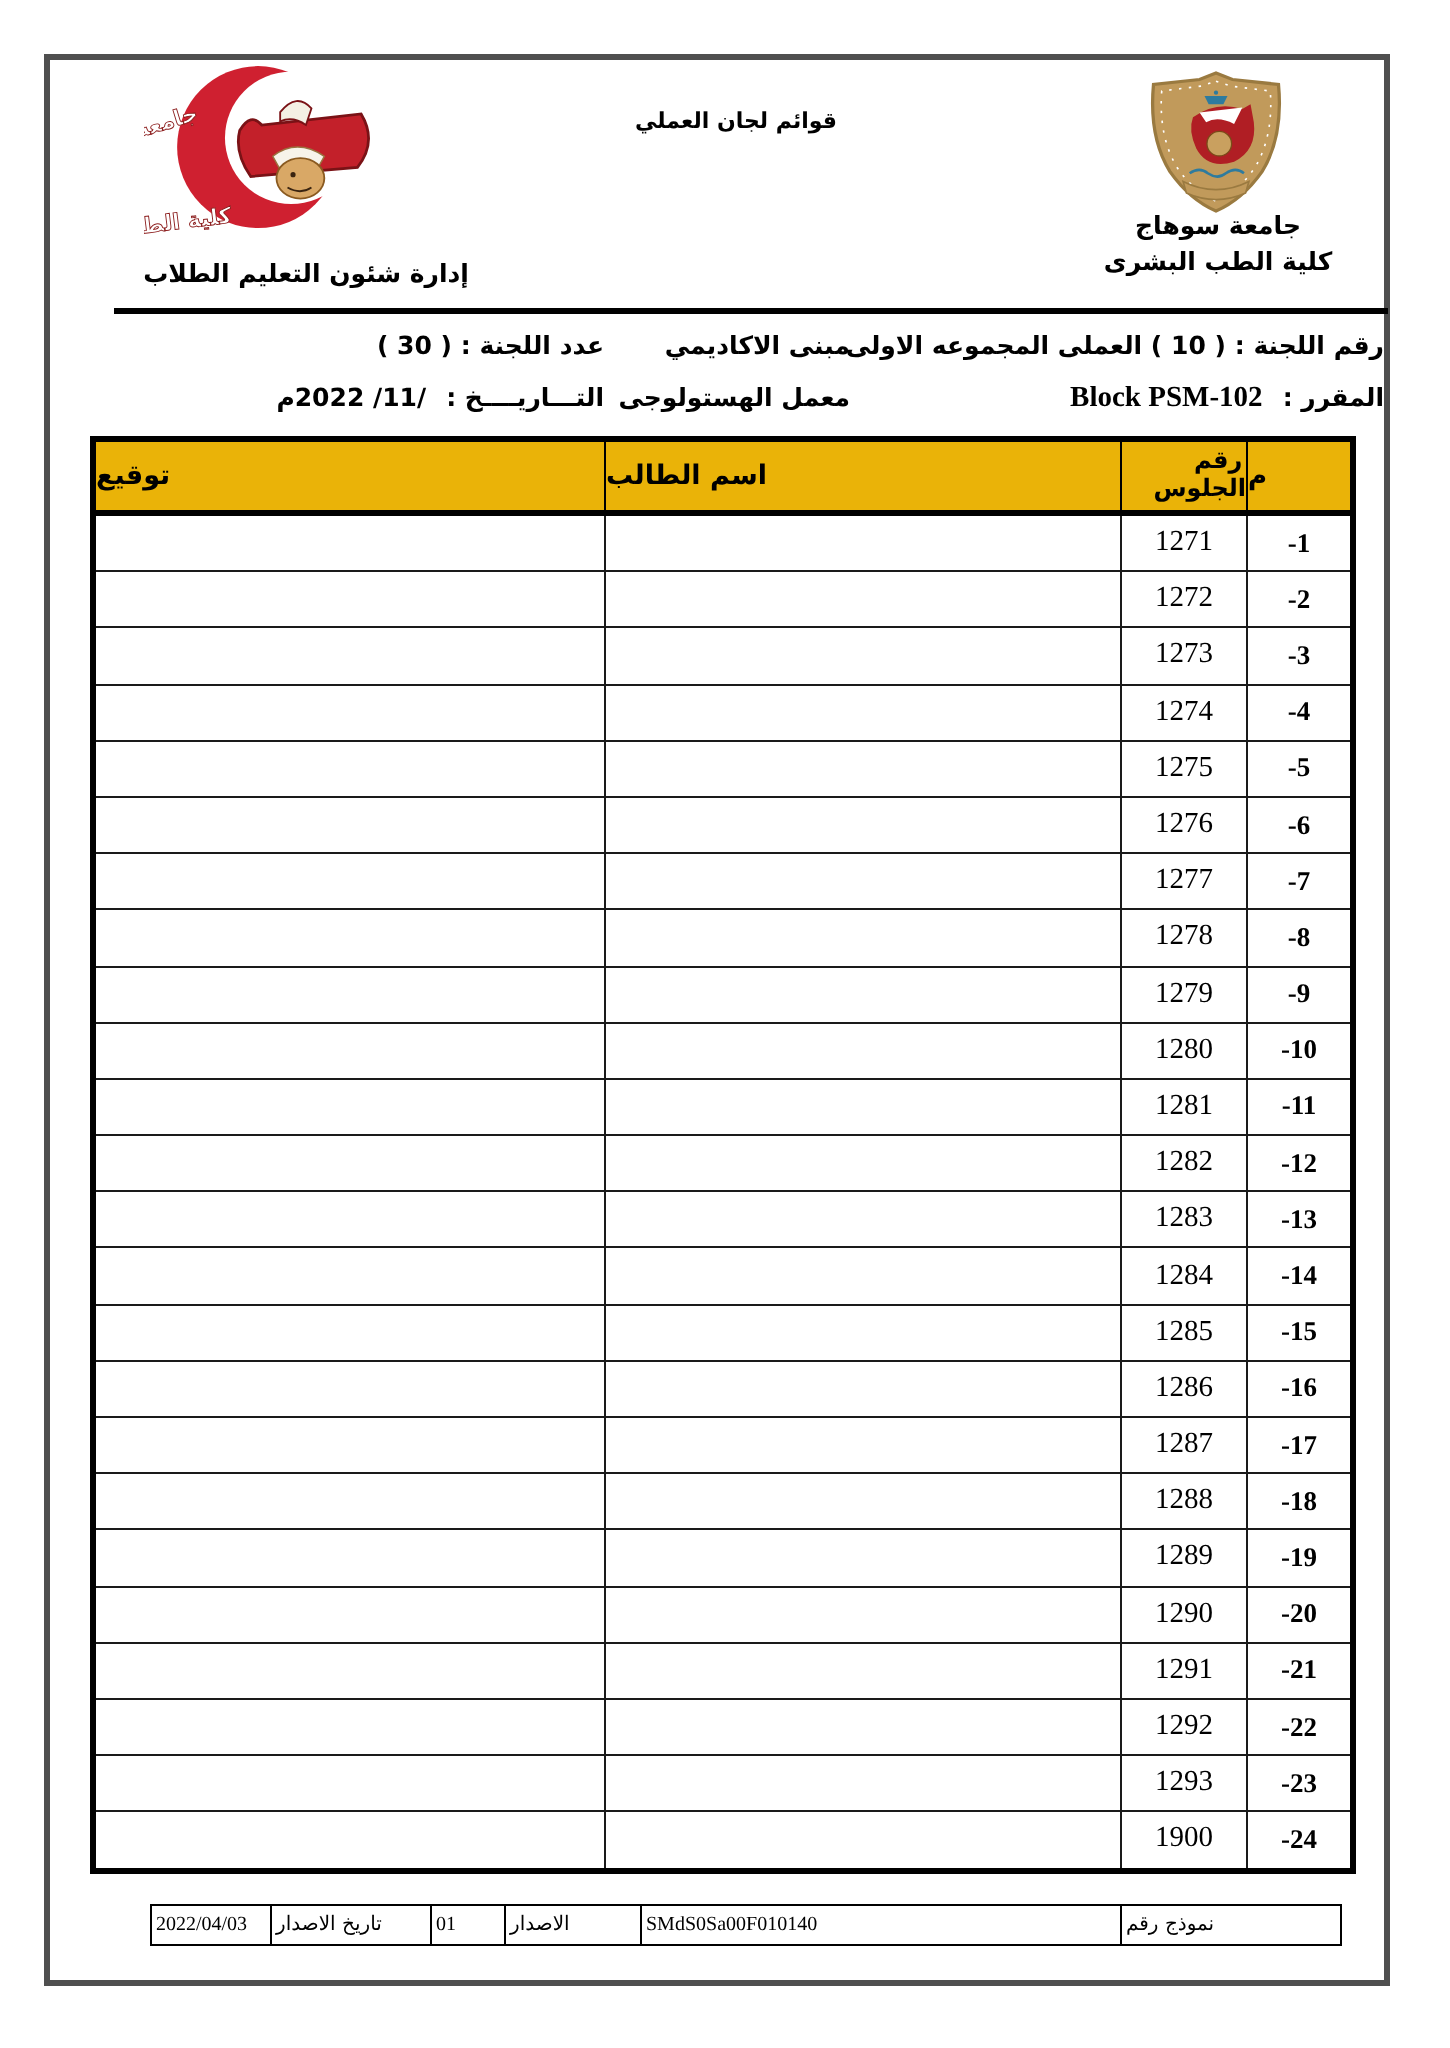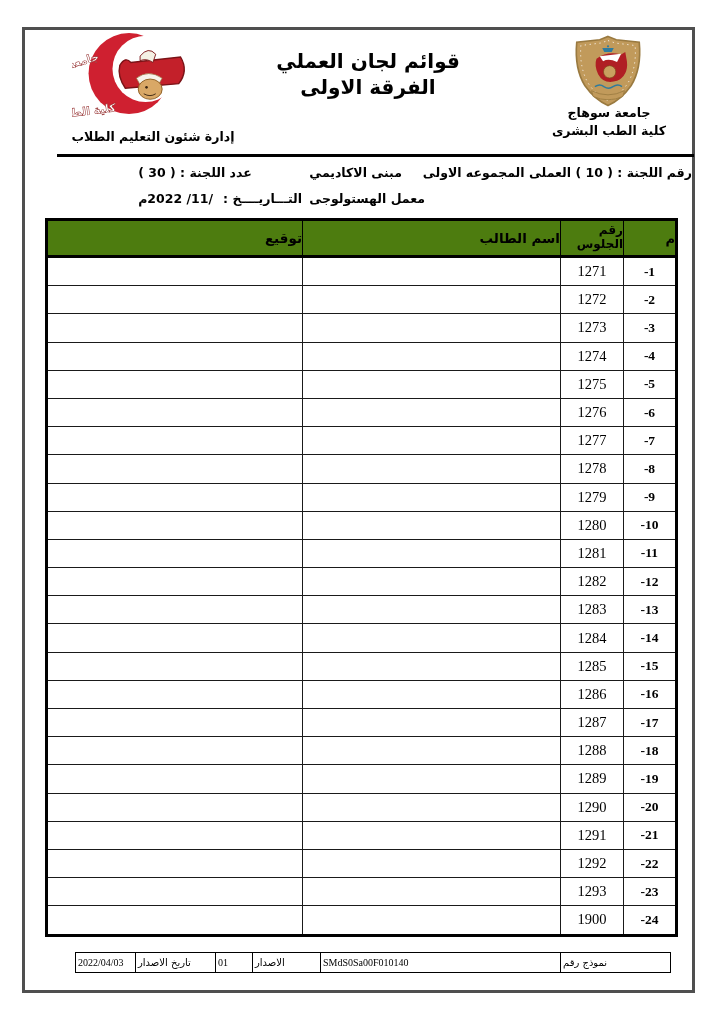--- a/index.html
+++ b/index.html
@@ -12,48 +12,48 @@
     box-sizing:border-box;border:3px solid #4f4f4f;background:#fff;
   }
   
   .logo-left{position:absolute;left:72px;top:30px;width:138px;height:88px;}
   .dept-label{
     position:absolute;left:58px;top:129px;width:190px;text-align:center;
     font-weight:bold;font-size:12.5px;direction:rtl;
   }
   .title-block{
     position:absolute;left:233px;top:48px;width:270px;text-align:center;
-    font-weight:bold;font-size:20px;line-height:26px;direction:rtl;
+    font-weight:bold;font-size:11px;line-height:26px;direction:rtl;
   }
   .logo-right{position:absolute;left:558px;top:34px;width:100px;height:74px;text-align:center;}
   .univ-label{
     position:absolute;left:545px;top:104px;width:128px;text-align:center;
     font-weight:bold;font-size:12.5px;line-height:18px;direction:rtl;
   }
   .header-rule{position:absolute;left:57px;top:154px;width:637px;height:3px;background:#000;}
   
   .info-block{
-    position:absolute;top:160px;direction:rtl;text-align:left;
+    position:absolute;top:160px;direction:rtl;text-align:right;
     font-weight:bold;font-size:12.5px;line-height:26px;white-space:nowrap;
   }
   .info-right{right:33px;}
   .info-mid{right:300px;}
   .info-left{right:423px;}
   .latin-code{font-family:"Liberation Serif","DejaVu Serif",serif;font-size:14.5px;margin-left:6px;}
   .date-value{margin-left:0;}
   .gap{display:inline-block;width:10px;}
   
   table.main{
     position:absolute;left:45px;top:218px;width:630px;
     border-collapse:collapse;border:3px solid #000;table-layout:fixed;
     direction:rtl;
   }
   table.main th{
-    background:#4d7c0f;border:1px solid #000;border-bottom:3px solid #000;
-    font-weight:bold;height:34px;padding:0;vertical-align:middle;text-align:right;
+    background:#eab308;border:1px solid #000;border-bottom:3px solid #000;
+    font-weight:bold;height:34px;padding:0;vertical-align:middle;text-align:left;
   }
   table.main th.h-index{font-size:13px;}
   table.main th.h-seat{font-size:12px;line-height:1.15;padding-left:36px;}
   table.main th.h-name,table.main th.h-sig{font-size:13.5px;}
   table.main td{
     border:1px solid #1a1a1a;height:27.2px;padding:0 4px;vertical-align:middle;
   }
   td.cell-index{
     direction:ltr;text-align:center;font-weight:bold;font-size:13.5px;
     font-family:"Liberation Serif","DejaVu Serif",serif;
@@ -101,21 +101,20 @@
   <circle cx="81" cy="62" r="1.4" fill="#3a2410"></circle>
   <path d="M78,69 q7,4 13,0" stroke="#3a2410" stroke-width="1" fill="none"></path>
   <text x="30" y="32" font-size="12" font-weight="bold" fill="#ffffff" stroke="#8a1a1a" stroke-width="0.5" transform="rotate(-17 30 32)" direction="rtl">جامعة سوهاج</text>
   <text x="48" y="88" font-size="12" font-weight="bold" fill="#ffffff" stroke="#8a1a1a" stroke-width="0.5" transform="rotate(-7 48 88)" direction="rtl">كلية الطب</text>
 </svg>
 
 <div class="dept-label">إدارة شئون التعليم الطلاب</div>
 
 <div class="title-block">
   <div>قوائم لجان العملي</div>
-  <div>الفرقة الاولى</div>
 </div>
 
 <svg class="logo-right" viewBox="0 0 100 90">
   <path d="M50,3 L60,7 L88,10 Q91,42 78,63 Q66,80 50,87 Q34,80 22,63 Q9,42 12,10 L40,7 Z" fill="#c19a5b" stroke="#9a7a40" stroke-width="2"></path>
   <path d="M50,8 L59,11 L83,14 Q85,41 74,60 Q64,75 50,81 Q36,75 26,60 Q15,41 17,14 L41,11 Z" fill="none" stroke="#ffffff" stroke-width="1" stroke-dasharray="1.5 4.5"></path>
   <path d="M43,17 h14 l-2.5,5 h-9 z" fill="#2e7b9e"></path>
   <circle cx="50" cy="15" r="1.3" fill="#2e7b9e"></circle>
   <path d="M36,30 Q50,20 66,25 L71,22 L73,33 Q75,50 61,57 Q45,62 38,49 Q33,38 36,30 Z" fill="#b01e24"></path>
   <path d="M40,27 L66,24 L61,34 Q51,29 44,33 Z" fill="#ffffff"></path>
   <circle cx="52" cy="46" r="7.5" fill="#c9a05f" stroke="#7a4a18" stroke-width="0.8"></circle>
@@ -125,20 +124,21 @@
 
 <div class="univ-label">
   <div>جامعة سوهاج</div>
   <div>كلية الطب البشرى</div>
 </div>
 
 <div class="header-rule"></div>
 
 <div class="info-block info-right">
   <div>رقم اللجنة : ( 10 ) العملى المجموعه الاولى</div>
+  <div><span>المقرر :</span><span class="gap"></span><span class="latin-code">Block PSM-102</span></div>
 </div>
 
 <div class="info-block info-mid">
   <div>مبنى الاكاديمي</div>
   <div>معمل الهستولوجى</div>
 </div>
 
 <div class="info-block info-left">
   <div>عدد اللجنة : ( 30 )</div>
   <div><span>التـــاريــــخ :</span><span class="gap"></span><span class="date-value">/11/ 2022م</span></div>

